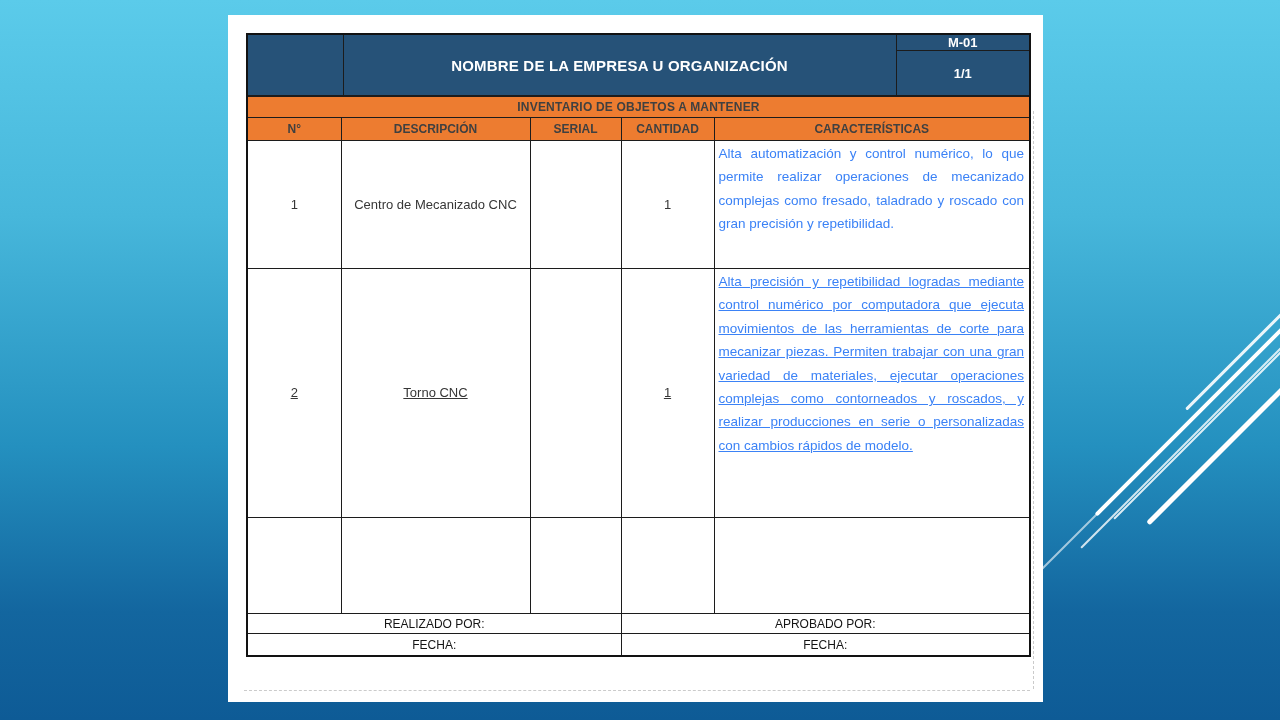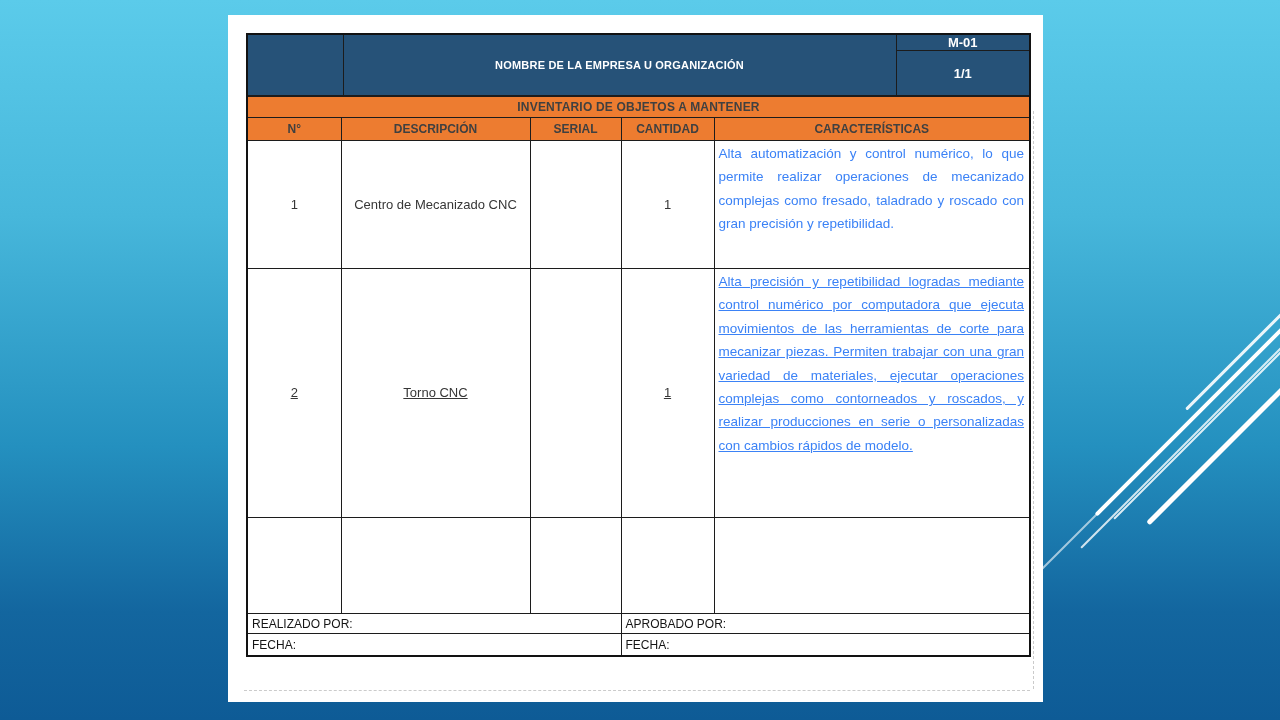--- a/index.html
+++ b/index.html
@@ -11,38 +11,38 @@
   
   .dline{position:absolute;background:#fff;border-radius:3px;transform:rotate(-45deg);transform-origin:0 50%;}
   
   .card{position:absolute;left:228px;top:15px;width:815px;height:687px;background:#ffffff;}
   .tablewrap{position:absolute;left:18px;top:18px;width:783px;}
   table{border-collapse:collapse;table-layout:fixed;width:783px;}
   td{border:1px solid #1c1c1c;overflow:hidden;padding:0;}
   .htable{border:2px solid #121212;border-bottom-width:1px;}
   .mtable{border:2px solid #121212;border-top-width:1px;}
   .blue{background:#265278;color:#ffffff;font-weight:bold;text-align:center;vertical-align:middle;}
-  .title-cell{font-size:11px;letter-spacing:.2px;}
+  .title-cell{font-size:15px;letter-spacing:.2px;}
   .code-cell{font-size:13px;}
   .orange{background:#ED7C30;color:#404040;font-weight:bold;text-align:center;vertical-align:middle;}
   .banner-cell{font-size:12px;height:20px;letter-spacing:.2px;}
   .colhead{font-size:12px;height:22px;}
   .num-cell,.desc-cell,.qty-cell,.serial-cell{
     text-align:center;vertical-align:middle;font-size:13px;color:#363636;line-height:18px;padding:0 6px;
   }
   .chars-cell{
     text-align:justify;vertical-align:top;font-size:13.5px;color:#3b82f6;
     line-height:23.4px;padding:1px 5px 0 4px;
   }
   .row1 td{height:126px;}
   .row2 td{height:247px;text-decoration:underline;}
   .rowempty td{height:94px;}
   .footrow1 td{height:17px;}
   .footrow2 td{height:19px;margin-left:36px;}
-  .foot-cell{font-size:12px;color:#151515;text-align:left;vertical-align:middle;padding:1px 4px;}
+  .foot-cell{font-size:12px;color:#151515;text-align:center;vertical-align:middle;padding:1px 4px;}
   
   .dash-v{position:absolute;left:805px;top:96px;height:578px;width:0;border-left:1px dashed rgba(160,160,160,.55);}
   .dash-h{position:absolute;left:16px;top:675px;width:786px;height:0;border-top:1px dashed rgba(160,160,160,.55);}
 </style>
 </head>
 <body>
 
 <div class="canvas">
 
   <div class="dline" style="left:1042px;top:568px;width:430px;height:2px;opacity:.6;"></div>

